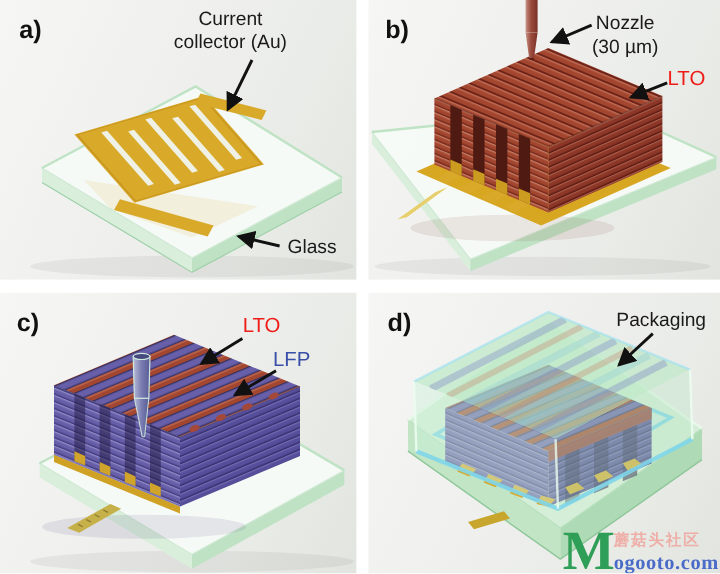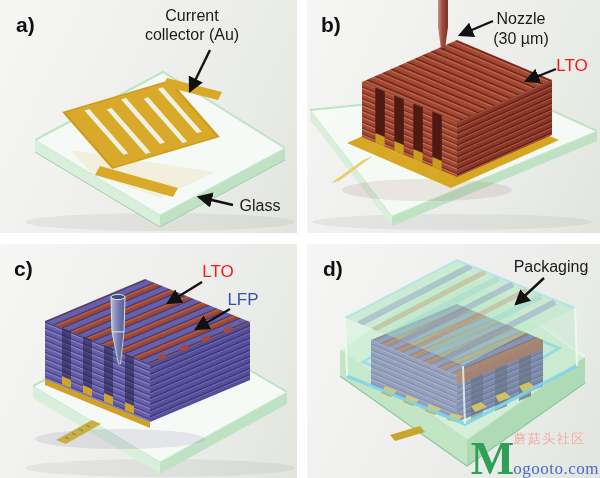--- a/index.html
+++ b/index.html
@@ -22,24 +22,24 @@
   .arrow{stroke:#111111;stroke-width:2.4;fill:none;}
   .watermark{
     position:absolute;right:1px;bottom:1px;display:flex;align-items:flex-end;
     line-height:1;pointer-events:none;
   }
   .wm-m{
     font-family:"Liberation Serif",serif;font-size:46px;font-weight:bold;
     color:#2f9e56;line-height:0.78;letter-spacing:-2px;
   }
   .wm-col{display:flex;flex-direction:column;align-items:flex-start;margin-left:1px;}
-  .wm-cn{font-size:13px;color:#eeafa8;letter-spacing:1.5px;font-weight:normal;margin-top:28px;}
+  .wm-cn{font-size:13px;color:#eeafa8;letter-spacing:1.5px;font-weight:bold;margin-top:28px;}
   .wm-domain{
-    font-family:"Liberation Serif",serif;font-size:17px;font-weight:normal;
-    color:#4a6cc8;margin-top:15px;letter-spacing:0.5px;
+    font-family:"Liberation Serif",serif;font-size:17px;font-weight:bold;
+    color:#4a6cc8;margin-top:4px;letter-spacing:0.5px;
   }
 </style>
 </head>
 <body>
 
 <div class="figure">
 
   <div class="panel">
     <svg viewBox="0 0 297 233" preserveAspectRatio="none">
       <defs>

